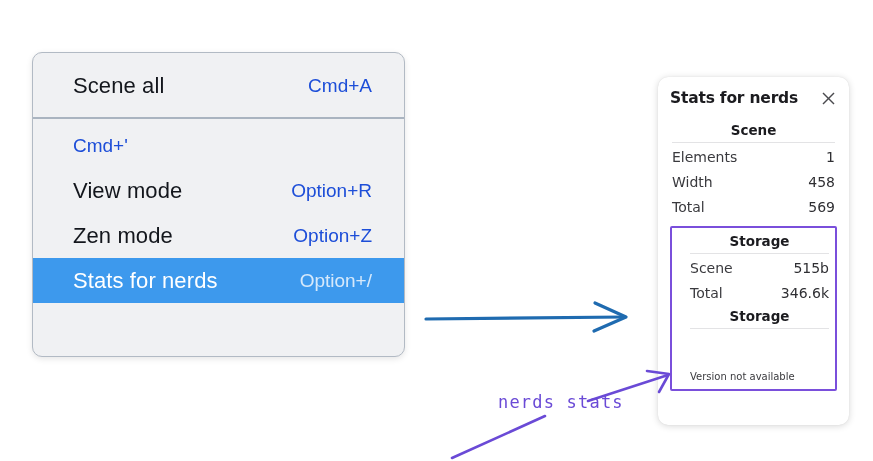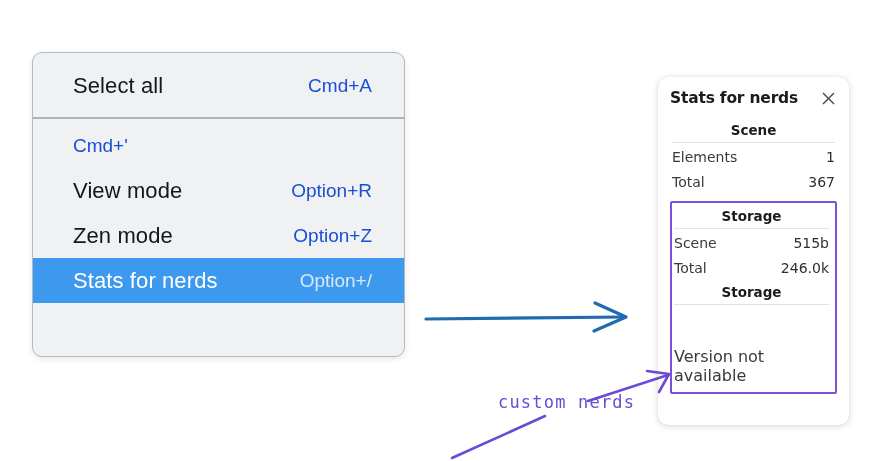--- a/index.html
+++ b/index.html
@@ -116,31 +116,31 @@
     display: flex;
     justify-content: space-between;
     align-items: baseline;
     font-size: 14px;
     color: #3a3a3e;
     padding: 3px 2px;
     line-height: 1.35;
   }
   .sp-row .sp-val { color: #2f2f33; }
   .sp-single {
-    font-size: 16px;
+    font-size: 10px;
     color: #3a3a3e;
     padding: 4px 2px 2px 2px;
     margin-top: 38px;
   }
   
   #custom-stats-box {
     border: 2px solid #7a4fdb;
     border-radius: 2px;
     margin: 6px 0 0 0;
-    padding: 2px 4px 5px 0;
+    padding: 2px 4px 5px 16px;
     box-sizing: border-box;
   }
 
   
   #annotations {
     position: absolute;
     left: 0;
     top: 0;
     width: 873px;
     height: 461px;
@@ -157,21 +157,21 @@
     white-space: nowrap;
   }
 </style>
 </head>
 <body>
 
 <div id="context-menu">
 
   <div class="menu-group group-top">
     <div class="menu-item">
-      <span class="mi-label">Select all</span>
+      <span class="mi-label">Scene all</span>
       <span class="mi-shortcut">Cmd+A</span>
     </div>
   </div>
 
   <div class="menu-divider"></div>
 
   <div class="menu-group group-bottom">
     <div class="menu-item">
       <span class="mi-shortcut">Cmd+'</span>
     </div>
@@ -203,37 +203,41 @@
   </div>
 
   <div>
     <div class="sp-section-head">Scene</div>
     <div class="sp-rule"></div>
     <div class="sp-row">
       <span class="sp-key">Elements</span>
       <span class="sp-val">1</span>
     </div>
     <div class="sp-row">
+      <span class="sp-key">Width</span>
+      <span class="sp-val">458</span>
+    </div>
+    <div class="sp-row">
       <span class="sp-key">Total</span>
-      <span class="sp-val">367</span>
+      <span class="sp-val">569</span>
     </div>
   </div>
 
   <div id="custom-stats-box">
 
     <div>
       <div class="sp-section-head">Storage</div>
       <div class="sp-rule"></div>
       <div class="sp-row">
         <span class="sp-key">Scene</span>
         <span class="sp-val">515b</span>
       </div>
       <div class="sp-row">
         <span class="sp-key">Total</span>
-        <span class="sp-val">246.0k</span>
+        <span class="sp-val">346.6k</span>
       </div>
     </div>
 
     <div>
       <div class="sp-section-head">Storage</div>
       <div class="sp-rule"></div>
       <div class="sp-single">Version not available</div>
     </div>
 
   </div>
@@ -249,13 +253,13 @@
   <g>
     <line x1="588" y1="401" x2="668" y2="375" stroke="#6a4ad6" stroke-width="2.6" stroke-linecap="round"></line>
     <polyline points="647,371 669,374 659,392" fill="none" stroke="#6a4ad6" stroke-width="2.6" stroke-linecap="round" stroke-linejoin="round"></polyline>
   </g>
 
   <g>
     <line x1="452" y1="458" x2="545" y2="416" stroke="#6a4ad6" stroke-width="2.6" stroke-linecap="round"></line>
   </g>
 </svg>
 
-<div id="annotation-label">custom nerds</div>
+<div id="annotation-label">nerds stats</div>
 
 </body></html>

